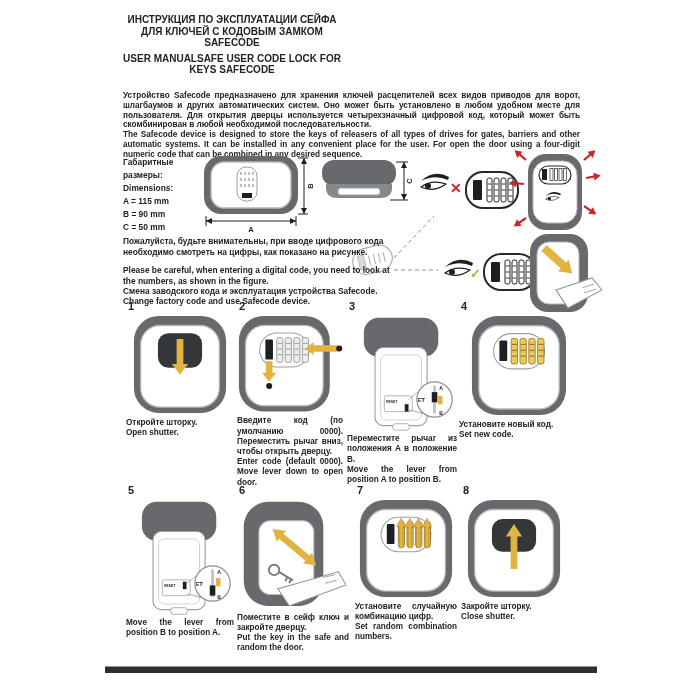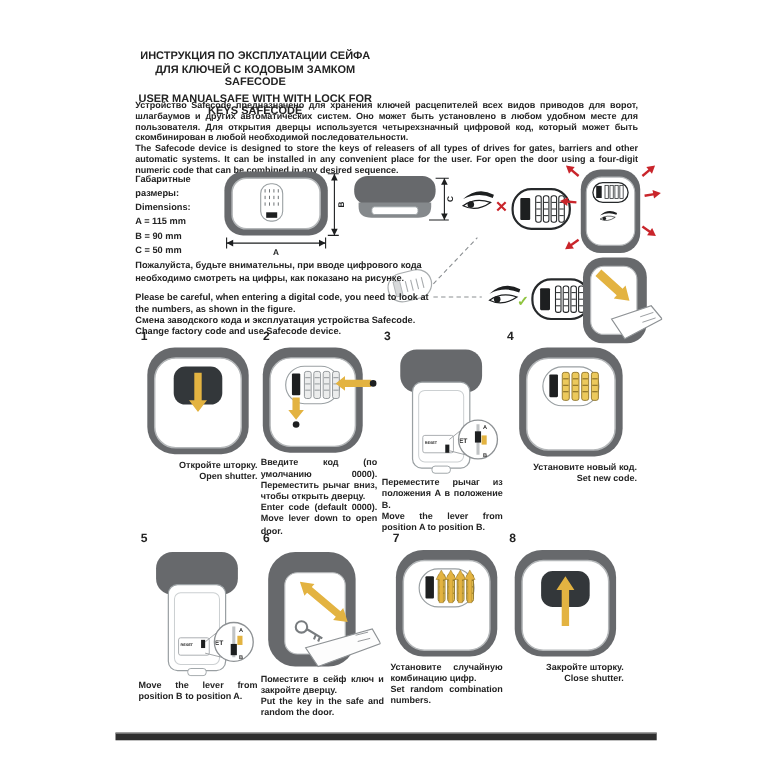--- a/index.html
+++ b/index.html
@@ -4,31 +4,31 @@
 <style>
   html,body { margin:0; padding:0; }
   body {
     width:700px; height:700px; background:#ffffff;
     font-family:"Liberation Sans", sans-serif;
     color:#232323; position:relative; overflow:hidden;
   }
   .page { position:absolute; inset:0; font-weight:700; }
   .abs { position:absolute; }
   .title-block { left:118px; top:14px; width:228px; text-align:center;
-                 font-size:10px; line-height:11.5px;margin-top:32px; }
+                 font-size:10px; line-height:11.5px; }
   .title-en { margin-top:4px; }
   .para { left:123px; width:457px; font-size:8.2px; line-height:9.7px; text-align:justify; }
   .dims { left:123px; top:156px; width:90px; font-size:8.4px; line-height:13px; }
   .notice { left:123px; width:268px; font-size:8.4px; line-height:10.4px; }
   .change { left:123px; top:286px; width:290px; font-size:8.4px; line-height:10.2px; }
   .step { position:absolute; }
   .stepnum { font-size:11px; line-height:12px; margin-left:2px; }
   .step svg { display:block; margin:2px auto 3px; }
   .caption { font-size:8.2px; line-height:10.2px; }
-  .caption.center { text-align:right; }
+  .caption.center { text-align:left; }
   .caption.justify { text-align:justify; }
   .cap-ru, .cap-en { display:block; }
   .bottom-bar { left:105px; top:666px; width:492px; height:6px;
                 background:#2f2f2f; border-top:1.5px solid #919191; }
   svg text { font-family:"Liberation Sans", sans-serif; }
 </style>
 </head>
 <body>
 
 <svg width="0" height="0" style="position:absolute" aria-hidden="true">
@@ -73,21 +73,21 @@
       <line x1="0" y1="0" x2="9" y2="0" stroke="#c9252b" stroke-width="2.2"></line>
       <polygon points="15,0 8,-4 8,4" fill="#c9252b"></polygon>
     </g>
   </defs>
 </svg>
 
 <div class="page">
 
   <div class="abs title-block">
     <div>ИНСТРУКЦИЯ ПО ЭКСПЛУАТАЦИИ СЕЙФА ДЛЯ КЛЮЧЕЙ С КОДОВЫМ ЗАМКОМ SAFECODE</div>
-    <div class="title-en">USER MANUALSAFE WITH WITH LOCK FOR KEYS  SAFECODE</div>
+    <div class="title-en">USER MANUALSAFE USER CODE LOCK FOR KEYS  SAFECODE</div>
   </div>
 
   <p class="abs para" style="top:122px">The Safecode device is designed to store the keys of releasers of all types of drives for gates, barriers and other automatic systems. It can be installed in any convenient place for the user. For open the door using a four-digit numeric code that can be combined in any desired sequence.</p>
   <p class="abs para" style="top:83px">Устройство Safecode  предназначено для хранения ключей расцепителей всех видов приводов для ворот, шлагбаумов и других автоматических систем. Оно может быть установлено в любом удобном месте для пользователя. Для открытия дверцы используется четырехзначный цифровой код, который может быть скомбинирован в любой необходимой последовательности.</p>
 
   <div class="abs dims">
     <div>Габаритные размеры:</div>
     <div>Dimensions:</div>
     <div>A = 115 mm</div>
     <div>B = 90 mm</div>

